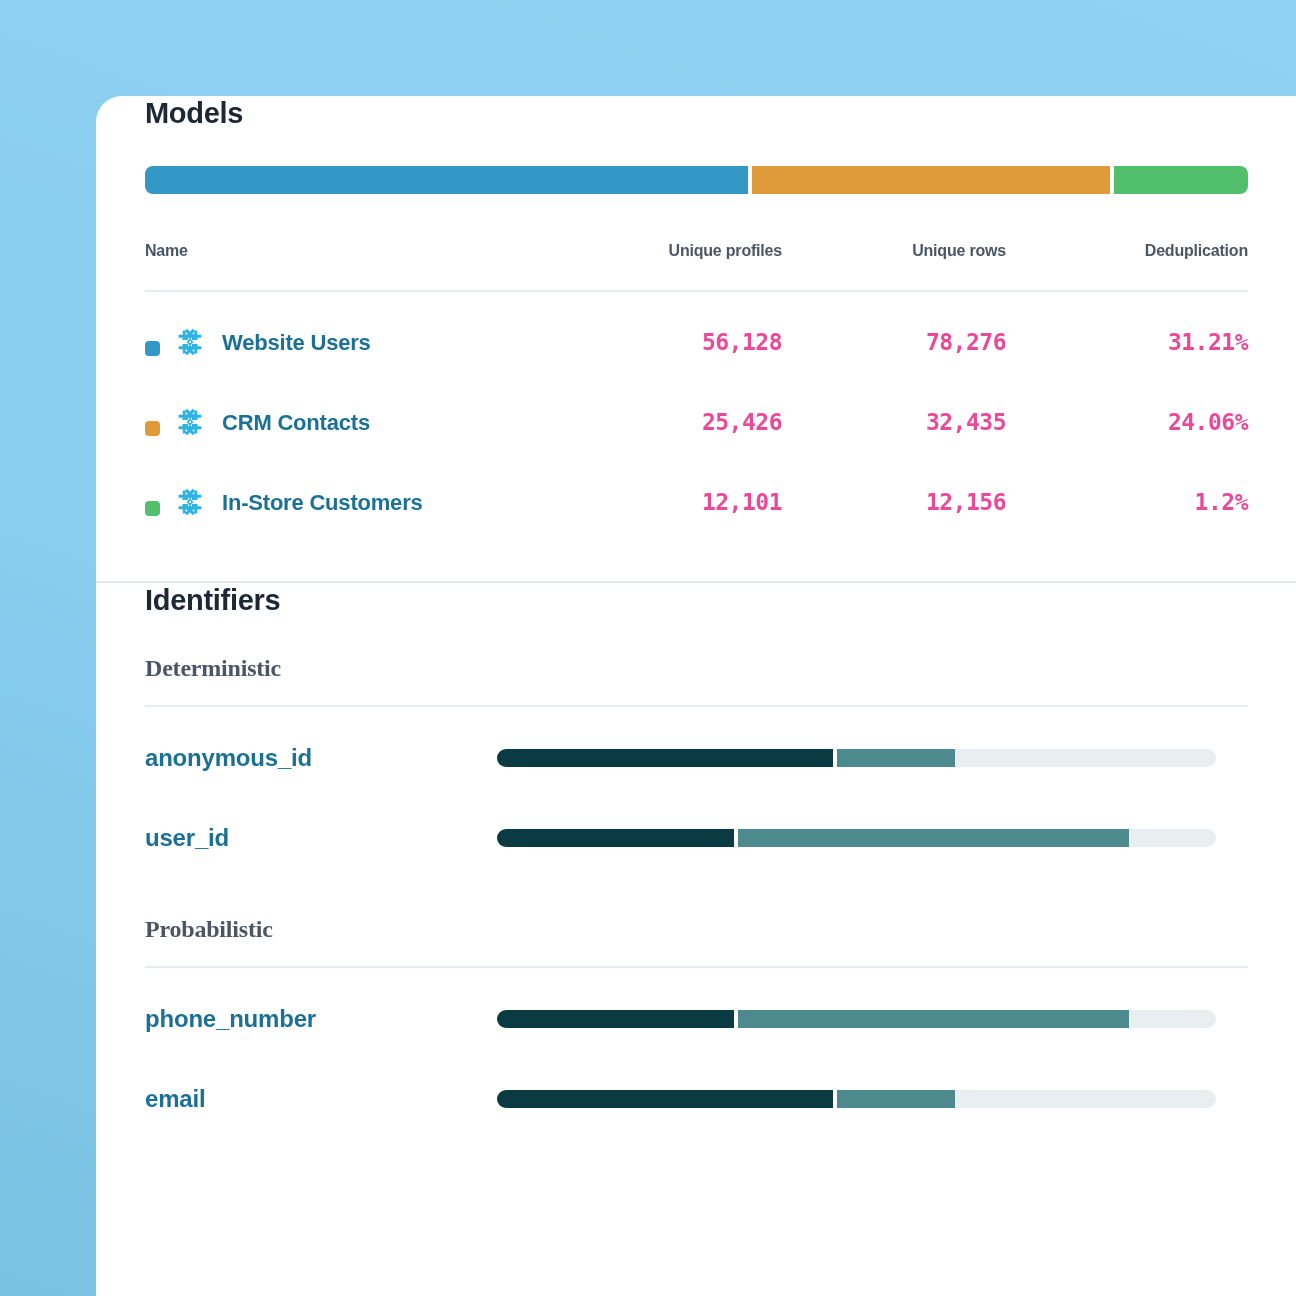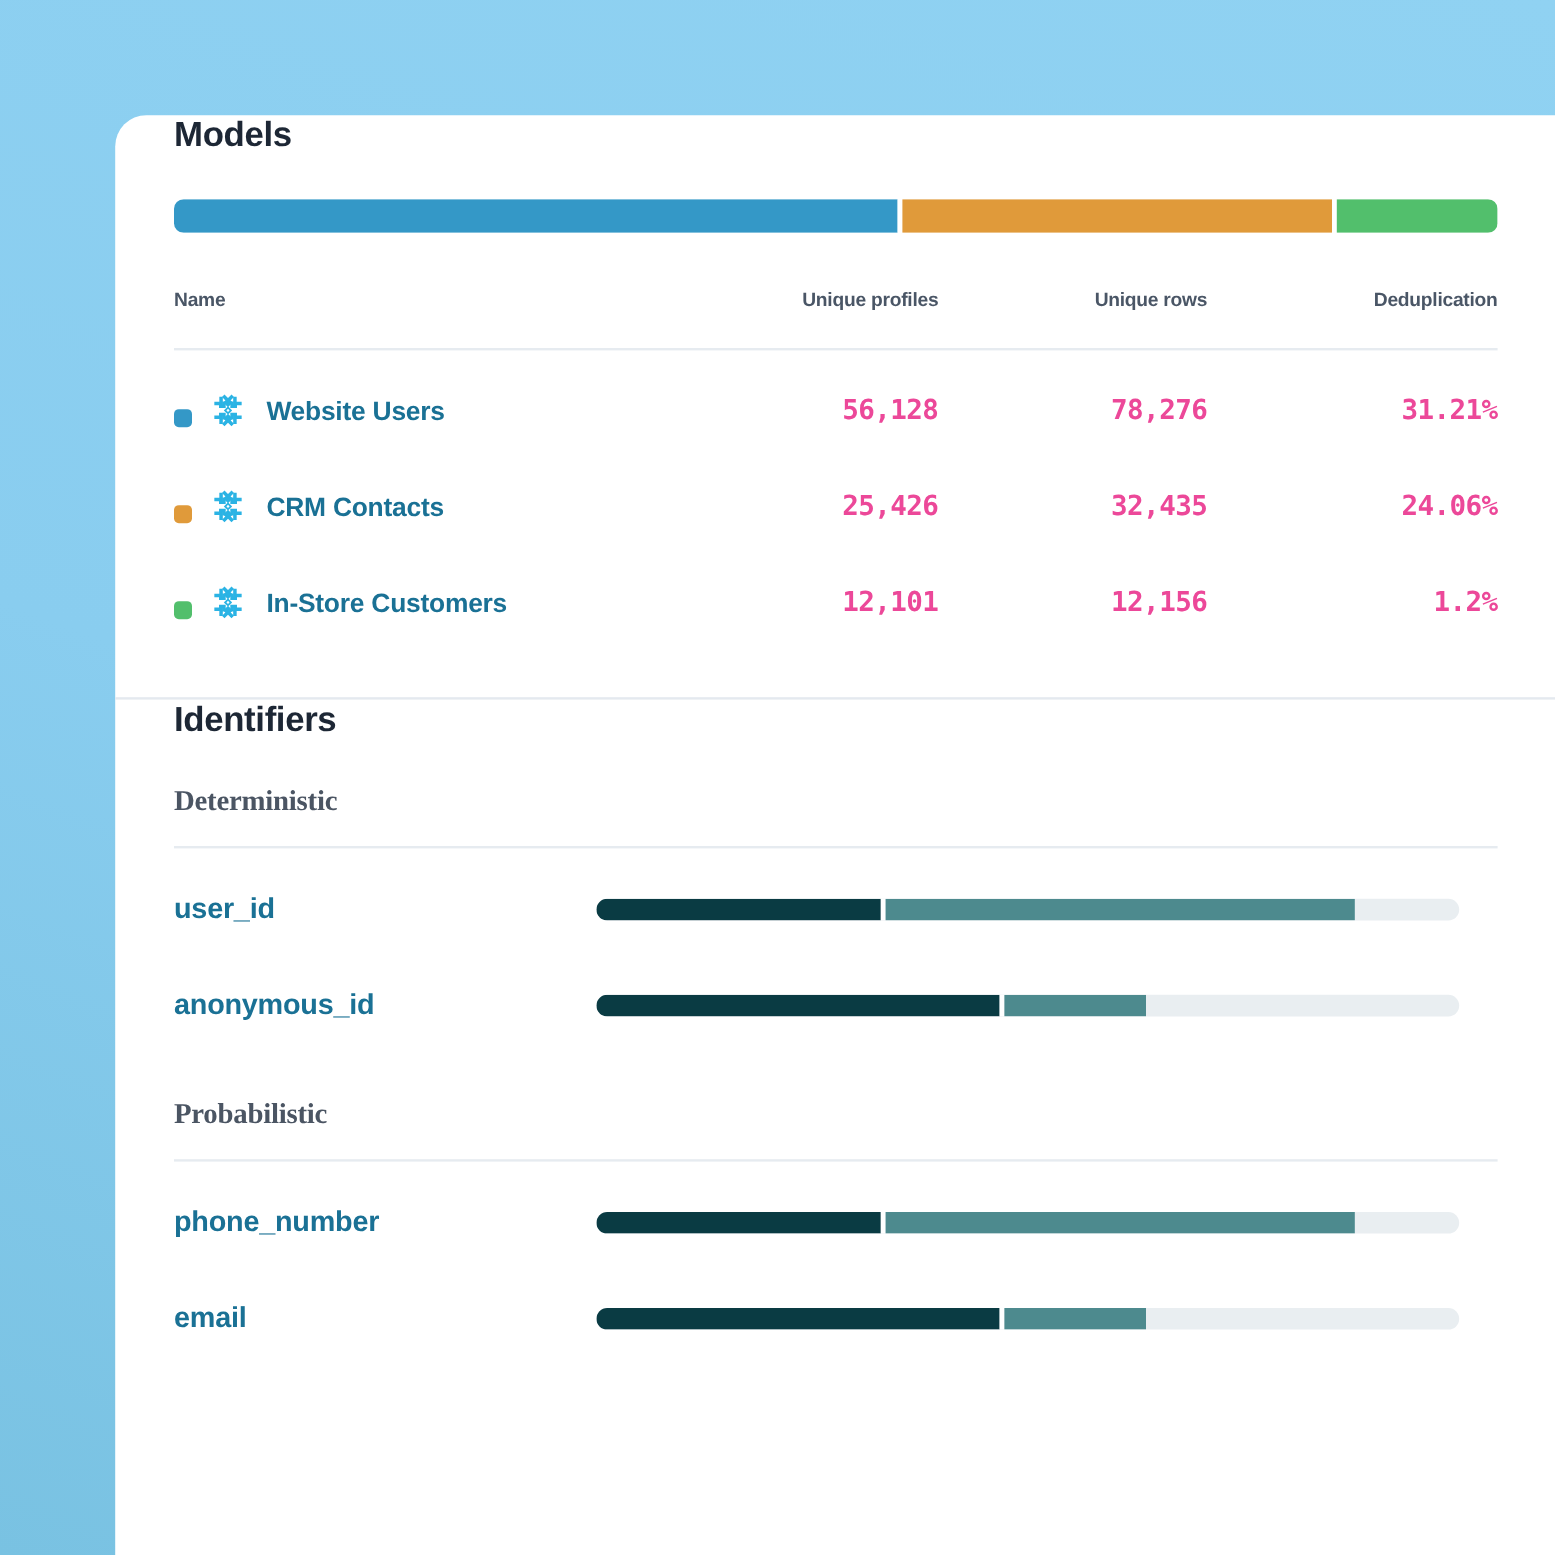--- a/index.html
+++ b/index.html
@@ -223,34 +223,34 @@
   <div class="full-divider"></div>
 
   <section>
     <h2 class="sec-title identifiers-title">Identifiers</h2>
     <div id="identifier-groups">
   <div>
     <h3 class="group-head">Deterministic</h3>
     <div class="group-divider"></div>
     <div class="i-rows">
   <div class="i-row">
+    <a class="iname">anonymous_id</a>
+    <div class="track">
+                <div class="bar-seg" style="flex: 0 0 46.7%; background: rgb(10, 59, 67);"></div>
+                <div class="bar-gap"></div>
+                <div class="bar-seg" style="flex: 0 0 16.4%; background: rgb(77, 138, 142);"></div>
+              </div>
+  </div>
+
+  <div class="i-row">
     <a class="iname">user_id</a>
     <div class="track">
                 <div class="bar-seg" style="flex: 0 0 33%; background: rgb(10, 59, 67);"></div>
                 <div class="bar-gap"></div>
                 <div class="bar-seg" style="flex: 0 0 54.4%; background: rgb(77, 138, 142);"></div>
-              </div>
-  </div>
-
-  <div class="i-row">
-    <a class="iname">anonymous_id</a>
-    <div class="track">
-                <div class="bar-seg" style="flex: 0 0 46.7%; background: rgb(10, 59, 67);"></div>
-                <div class="bar-gap"></div>
-                <div class="bar-seg" style="flex: 0 0 16.4%; background: rgb(77, 138, 142);"></div>
               </div>
   </div>
 </div>
   </div>
 
   <div>
     <h3 class="group-head">Probabilistic</h3>
     <div class="group-divider"></div>
     <div class="i-rows">
   <div class="i-row">

